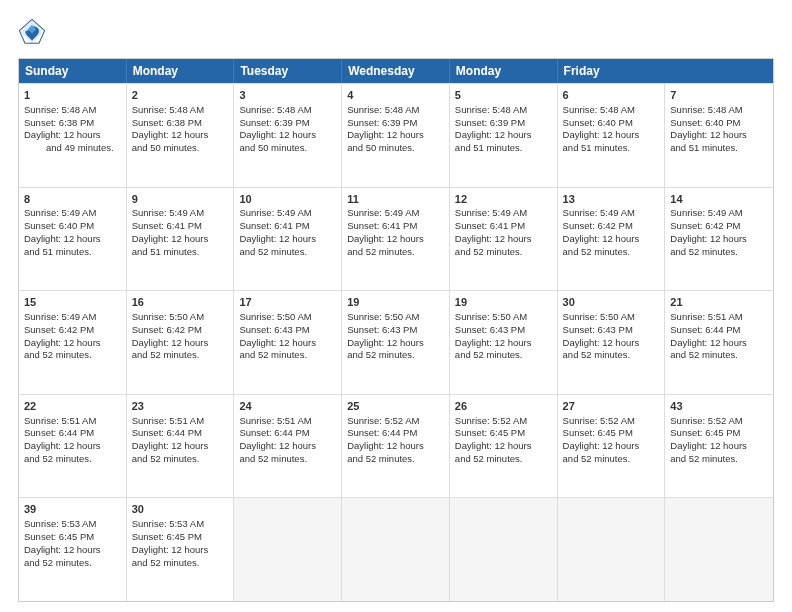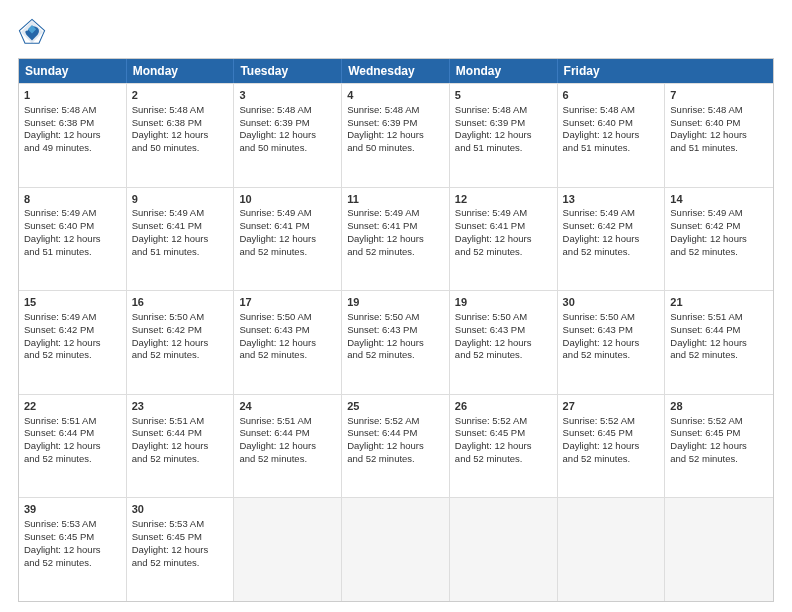--- a/index.html
+++ b/index.html
@@ -140,21 +140,21 @@
         <div class="cal-header-cell">Monday</div>
         <div class="cal-header-cell">Friday</div>
       </div>
     <div class="cal-body" id="cal-body">
         <div class="cal-row">
           <div class="cal-cell">
             <span class="day-num">1</span>
             <span style="display: block;">Sunrise: 5:48 AM</span>
             <span style="display: block;">Sunset: 6:38 PM</span>
             <span style="display: block;">Daylight: 12 hours</span>
-            <span style="display: block;">and 49 minutes.</span>
+            <span style="display: block; margin-left: 22px;">and 49 minutes.</span>
           </div>
           <div class="cal-cell">
             <span class="day-num">2</span>
             <span style="display: block;">Sunrise: 5:48 AM</span>
             <span style="display: block;">Sunset: 6:38 PM</span>
             <span style="display: block;">Daylight: 12 hours</span>
             <span style="display: block;">and 50 minutes.</span>
           </div>
           <div class="cal-cell">
             <span class="day-num">3</span>
@@ -331,21 +331,21 @@
             <span style="display: block;">and 52 minutes.</span>
           </div>
           <div class="cal-cell">
             <span class="day-num">27</span>
             <span style="display: block;">Sunrise: 5:52 AM</span>
             <span style="display: block;">Sunset: 6:45 PM</span>
             <span style="display: block;">Daylight: 12 hours</span>
             <span style="display: block;">and 52 minutes.</span>
           </div>
           <div class="cal-cell">
-            <span class="day-num">28</span>
+            <span class="day-num">43</span>
             <span style="display: block;">Sunrise: 5:52 AM</span>
             <span style="display: block;">Sunset: 6:45 PM</span>
             <span style="display: block;">Daylight: 12 hours</span>
             <span style="display: block;">and 52 minutes.</span>
           </div>
         </div>
         <div class="cal-row">
           <div class="cal-cell">
             <span class="day-num">39</span>
             <span style="display: block;">Sunrise: 5:53 AM</span>

